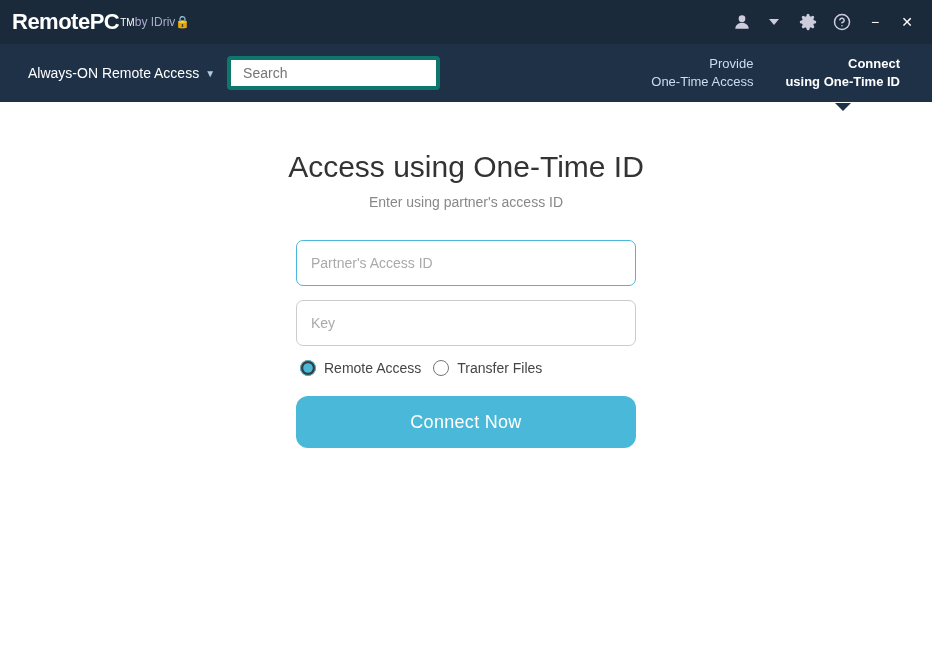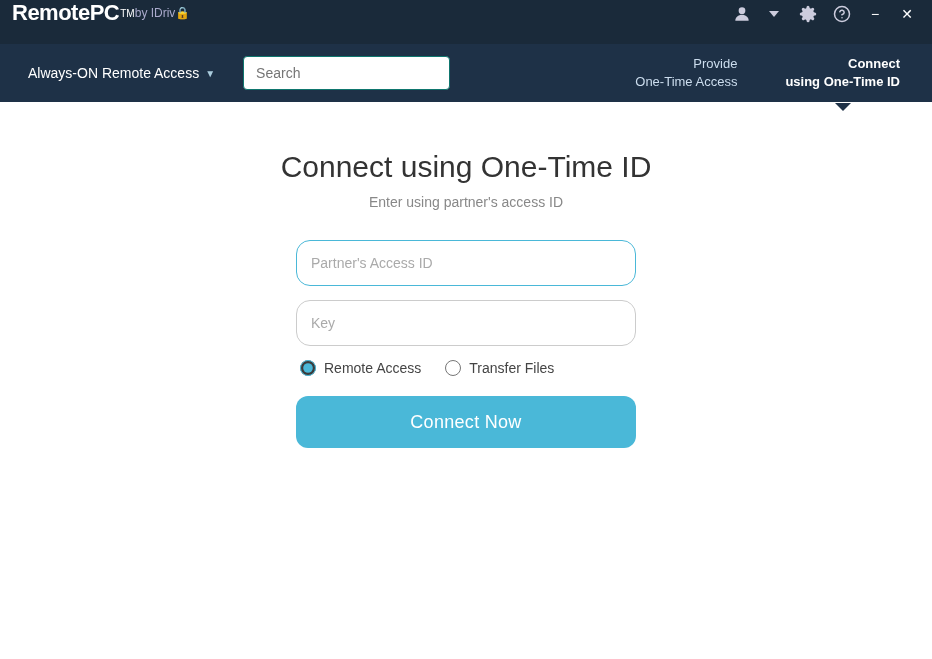--- a/index.html
+++ b/index.html
@@ -18,21 +18,21 @@
       background: #ffffff;
       display: flex;
       flex-direction: column;
     }
 
     
     .titlebar {
       background: #1a2a3a;
       height: 44px;
       display: flex;
-      align-items: flex-start;
+      align-items: center;
       justify-content: space-between;
       padding: 0 12px;
       flex-shrink: 0;
     }
 
     .logo-area {
       display: flex;
       align-items: center;
     }
 
@@ -96,21 +96,21 @@
       border-radius: 3px;
     }
 
     
     .navbar {
       background: #1e3147;
       height: 58px;
       display: flex;
       align-items: center;
       padding: 0 16px;
-      gap: 16px;
+      gap: 0;
       flex-shrink: 0;
     }
 
     .nav-always-on {
       display: flex;
       align-items: center;
       color: #ffffff;
       font-size: 14px;
       cursor: pointer;
       white-space: nowrap;
@@ -119,21 +119,21 @@
     }
 
     .nav-dropdown-arrow {
       font-size: 10px;
       color: #aaccdd;
     }
 
     .search-box {
       flex: 0 0 200px;
       height: 34px;
-      border: 1px solid #0f766e;
+      border: 4px solid #0f766e;
       border-radius: 4px;
       background: #ffffff;
       padding: 0 12px;
       font-size: 14px;
       color: #555;
       outline: none;
     }
 
     .nav-spacer { flex: 1; }
 
@@ -194,37 +194,37 @@
       flex-direction: column;
       align-items: center;
       gap: 14px;
       width: 340px;
     }
 
     .form-input {
       width: 100%;
       height: 46px;
       border: 1.5px solid #4ab8d8;
-      border-radius: 14px;
+      border-radius: 7px;
       padding: 0 14px;
       font-size: 14px;
       color: #555;
       outline: none;
       background: #ffffff;
     }
     .form-input::placeholder { color: #aaaaaa; }
 
     .form-input.key-input {
       border-color: #cccccc;
     }
 
     .radio-group {
       display: flex;
       align-items: center;
-      gap: 24px;
+      gap: 12px;
       width: 100%;
       padding-left: 4px;
     }
 
     .radio-label {
       display: flex;
       align-items: center;
       gap: 8px;
       font-size: 14px;
       color: #444444;
@@ -310,21 +310,21 @@
     <div class="nav-spacer"></div>
     <div class="nav-tab">
       <span>Provide<br>One-Time Access</span>
     </div>
     <div class="nav-tab active">
       <span>Connect<br>using One-Time ID</span>
     </div>
   </div>
 
   <div class="main-content">
-    <h1 class="page-title">Connect using One-Time ID</h1>
+    <h1 class="page-title">Access using One-Time ID</h1>
     <p class="page-subtitle">Enter using partner's access ID</p>
 
     <div class="form-container">
       <input class="form-input" type="text" placeholder="Partner's Access ID" style="">
 
       <input class="form-input key-input" type="password" placeholder="Key" style="">
 
       <div class="radio-group">
         <label class="radio-label">
           <input class="radio-input" type="radio" name="access-type" checked="" style="">

